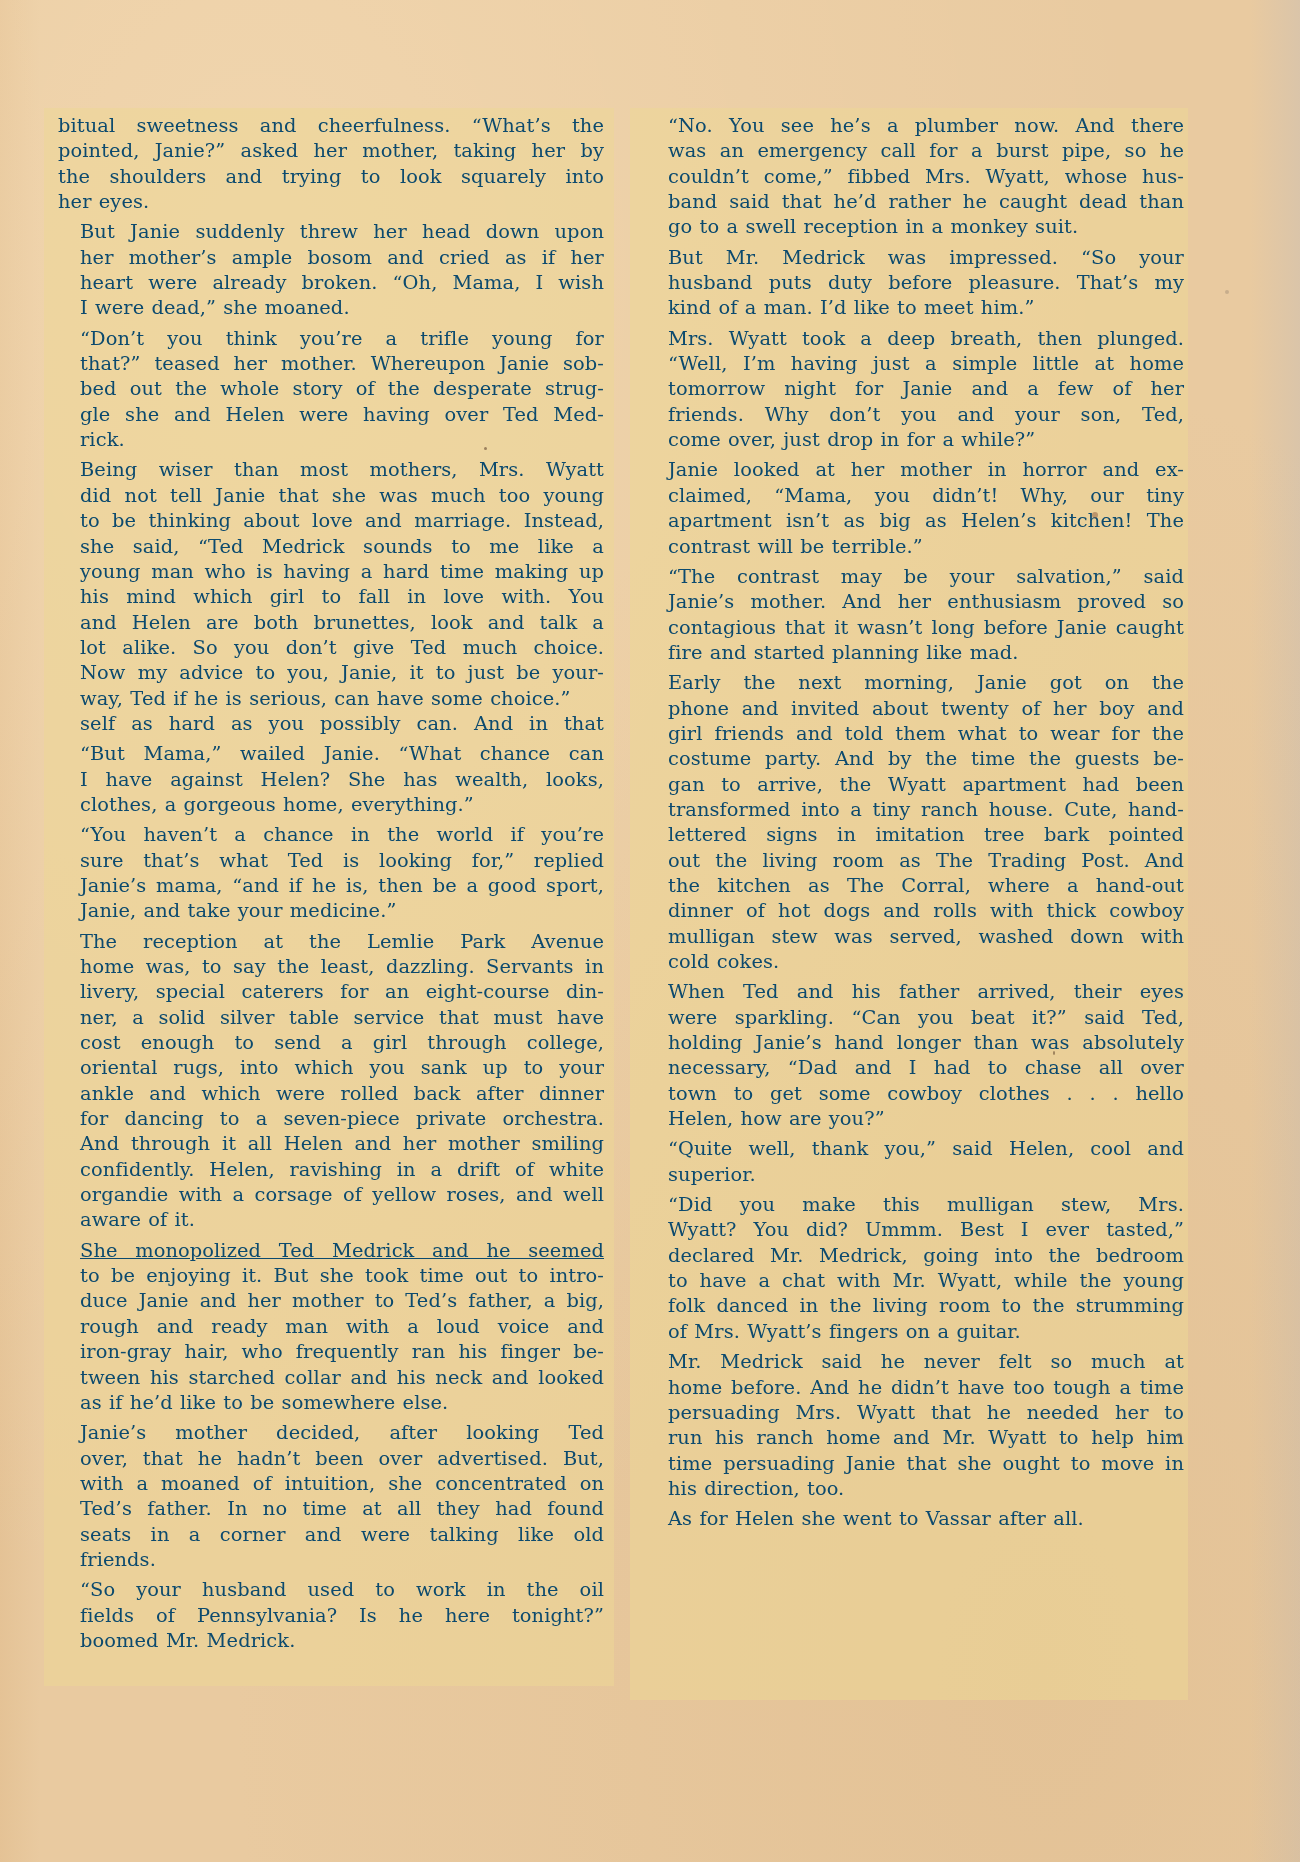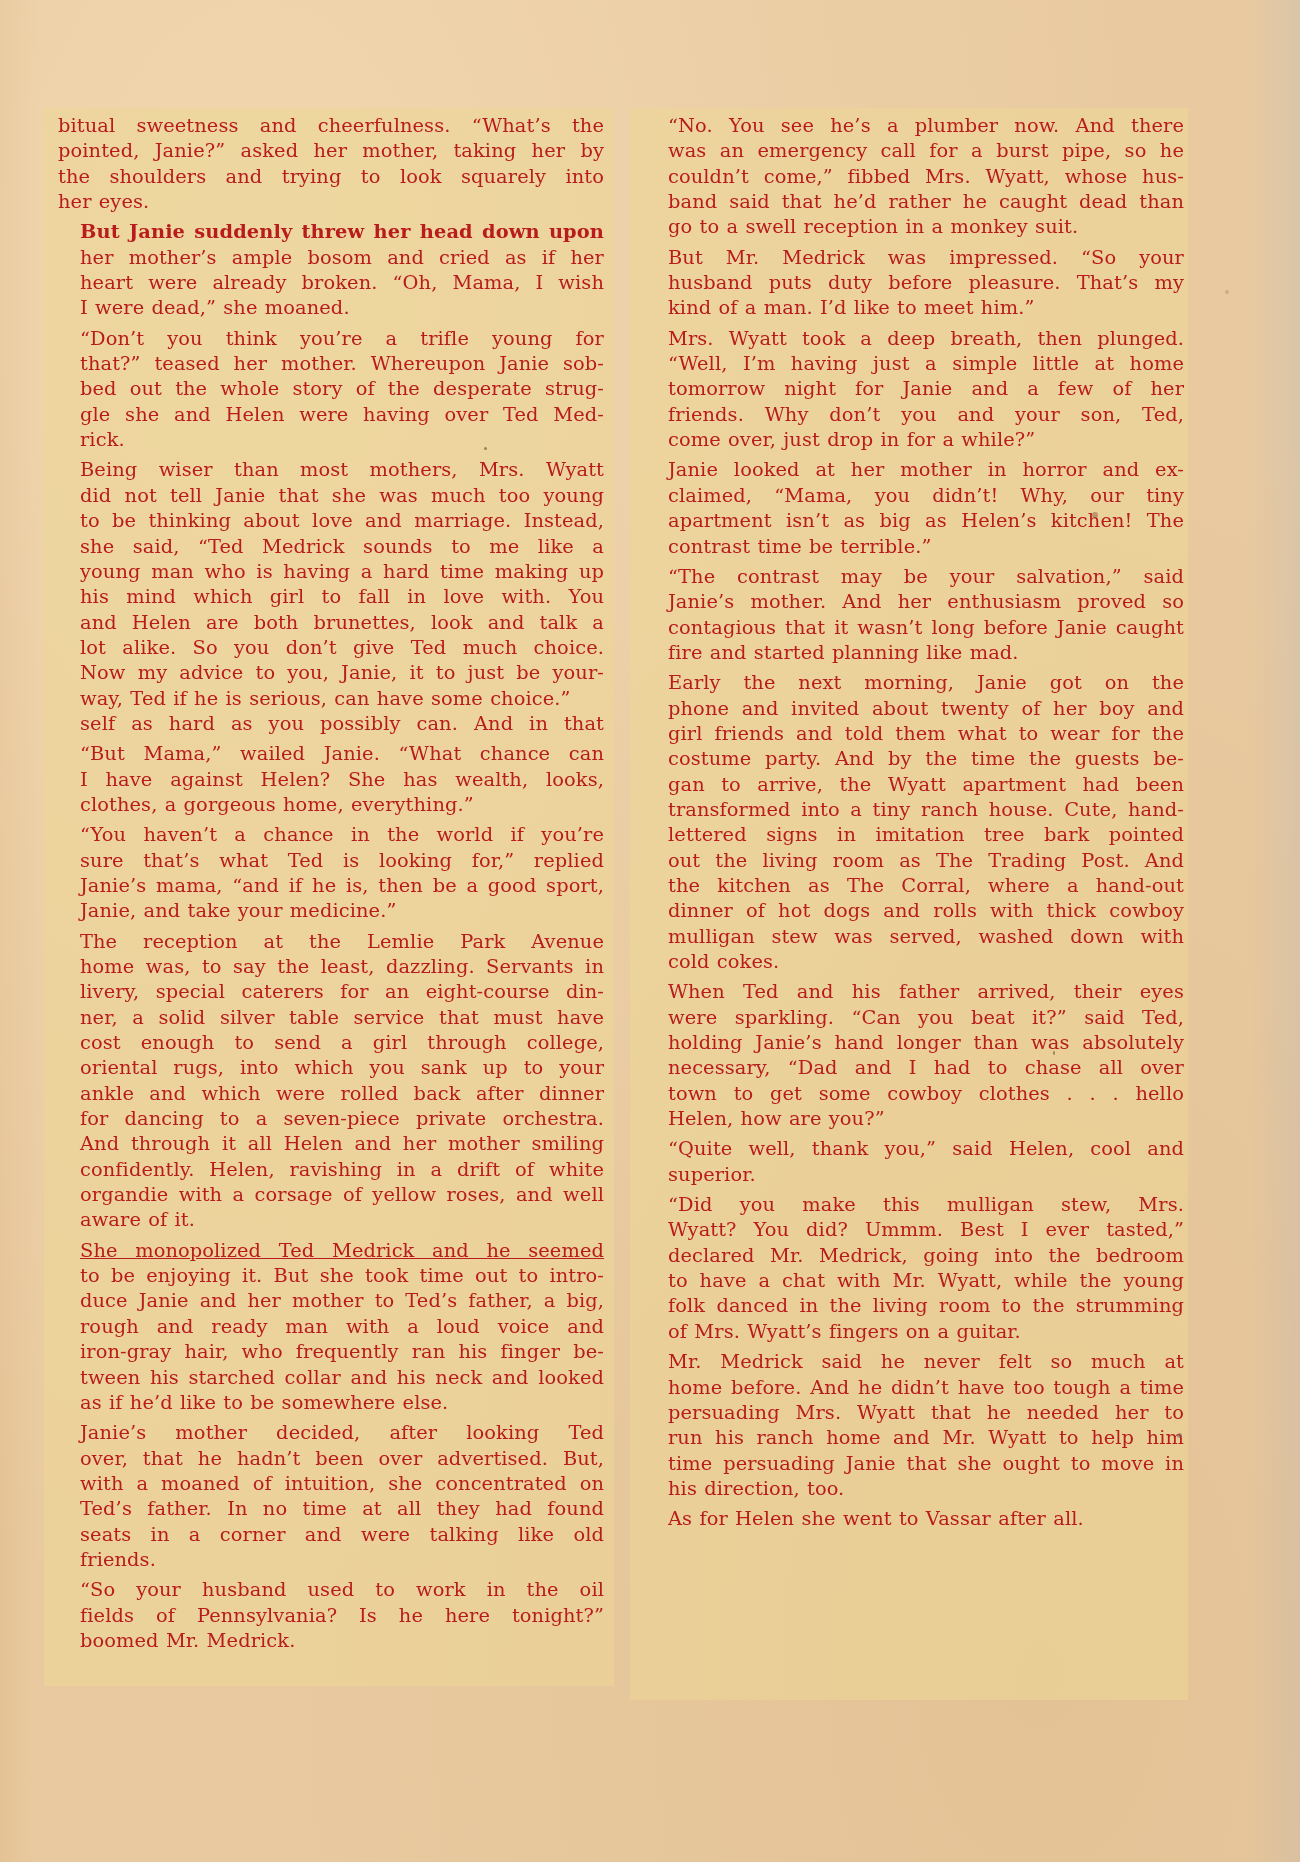--- a/index.html
+++ b/index.html
@@ -33,21 +33,21 @@
   .text-block.right {
     left: 630px; top: 108px;
     width: 558px; height: 1592px;
   }
   .column {
     position: absolute;
     top: 113px;
     font-family: "DejaVu Serif", "Liberation Serif", serif;
     font-size: 19.4px;
     line-height: 25.35px;
-    color: #b91c1c;
+    color: #0c4a6e;
     text-align: justify;
     hyphens: manual;
   }
   .column.left {
     left: 58px;
     width: 546px;
   }
   .column.right {
     left: 646px;
     width: 538px;
@@ -85,21 +85,21 @@
   <div class="text-block right"></div>
 
   <div class="column left" id="col-left">
       <div class="para first">
         <span class="line">bitual sweetness and cheerfulness. “What’s the</span>
         <span class="line">pointed, Janie?” asked her mother, taking her by</span>
         <span class="line">the shoulders and trying to look squarely into</span>
         <span class="line last">her eyes.</span>
       </div>
       <div class="para">
-        <span class="line" style="text-indent: 22px; font-weight: bold;">But Janie suddenly threw her head down upon</span>
+        <span class="line" style="text-indent: 22px;">But Janie suddenly threw her head down upon</span>
         <span class="line">her mother’s ample bosom and cried as if her</span>
         <span class="line">heart were already broken. “Oh, Mama, I wish</span>
         <span class="line last">I were dead,” she moaned.</span>
       </div>
       <div class="para">
         <span class="line" style="text-indent: 22px;">“Don’t you think you’re a trifle young for</span>
         <span class="line">that?” teased her mother. Whereupon Janie sob-</span>
         <span class="line">bed out the whole story of the desperate strug-</span>
         <span class="line">gle she and Helen were having over Ted Med-</span>
         <span class="line last">rick.</span>
@@ -182,21 +182,21 @@
         <span class="line" style="text-indent: 22px;">Mrs. Wyatt took a deep breath, then plunged.</span>
         <span class="line">“Well, I’m having just a simple little at home</span>
         <span class="line">tomorrow night for Janie and a few of her</span>
         <span class="line">friends. Why don’t you and your son, Ted,</span>
         <span class="line last">come over, just drop in for a while?”</span>
       </div>
       <div class="para">
         <span class="line" style="text-indent: 22px;">Janie looked at her mother in horror and ex-</span>
         <span class="line">claimed, “Mama, you didn’t! Why, our tiny</span>
         <span class="line">apartment isn’t as big as Helen’s kitchen! The</span>
-        <span class="line last">contrast time be terrible.”</span>
+        <span class="line last">contrast will be terrible.”</span>
       </div>
       <div class="para">
         <span class="line" style="text-indent: 22px;">“The contrast may be your salvation,” said</span>
         <span class="line">Janie’s mother. And her enthusiasm proved so</span>
         <span class="line">contagious that it wasn’t long before Janie caught</span>
         <span class="line last">fire and started planning like mad.</span>
       </div>
       <div class="para">
         <span class="line" style="text-indent: 22px;">Early the next morning, Janie got on the</span>
         <span class="line">phone and invited about twenty of her boy and</span>

